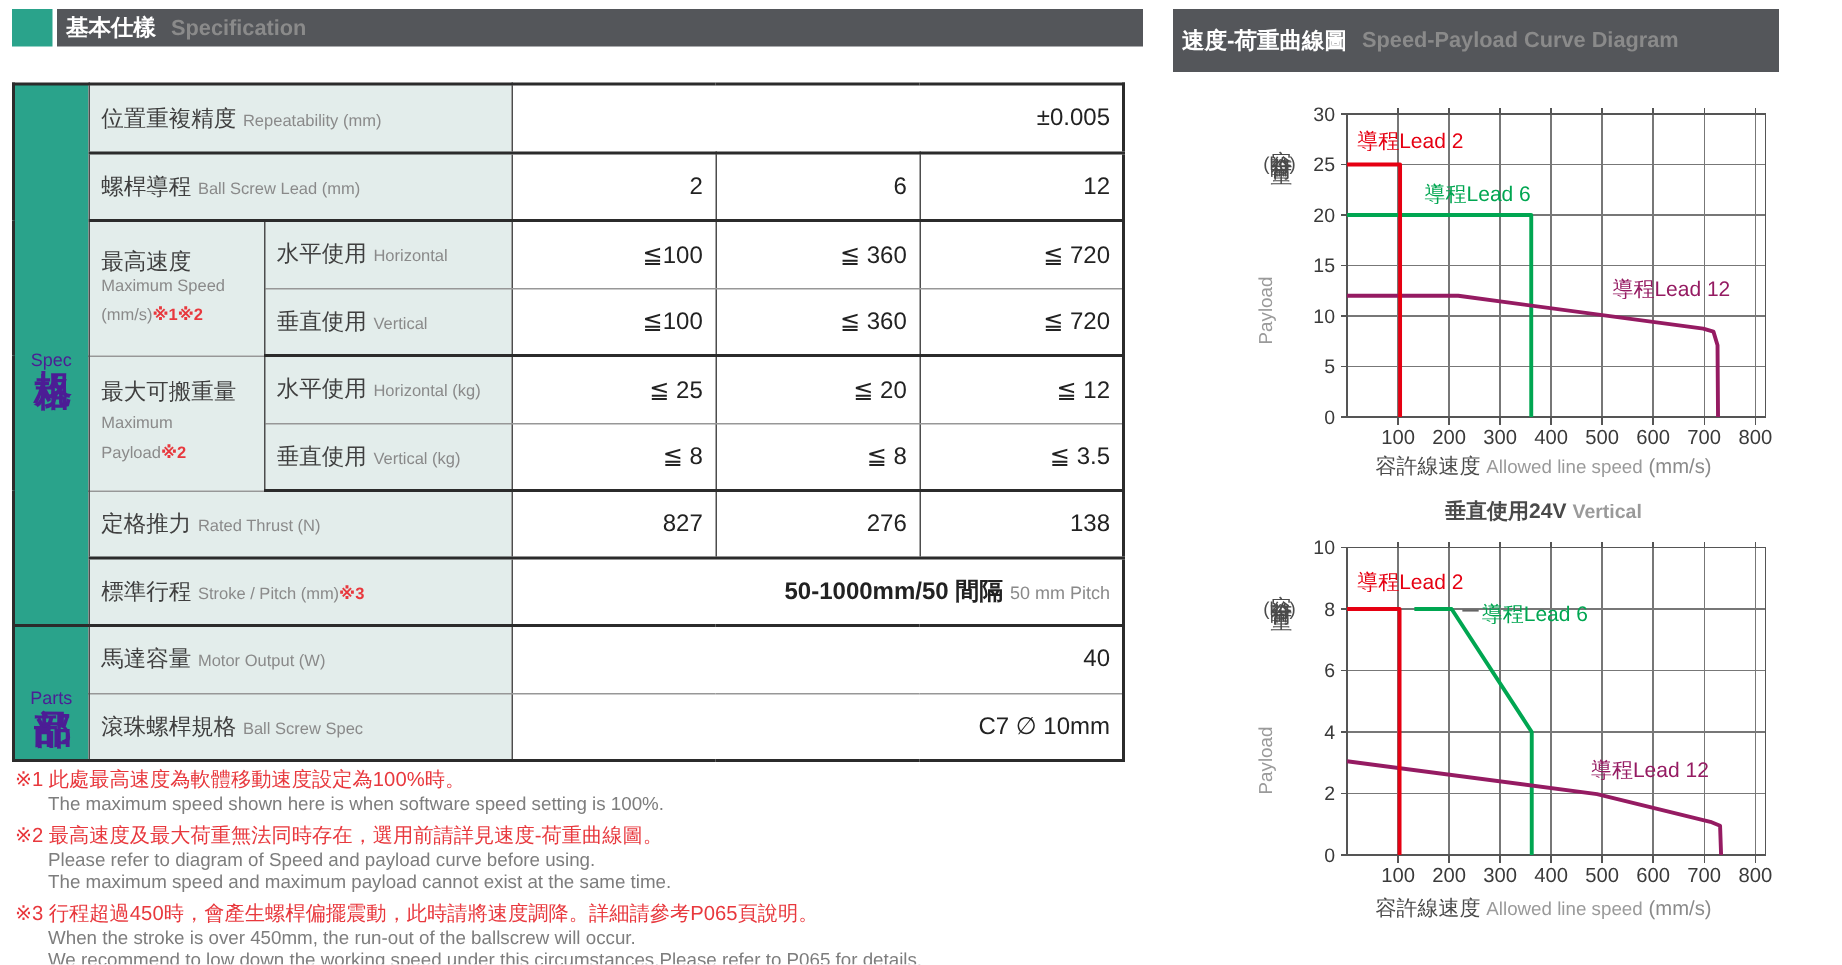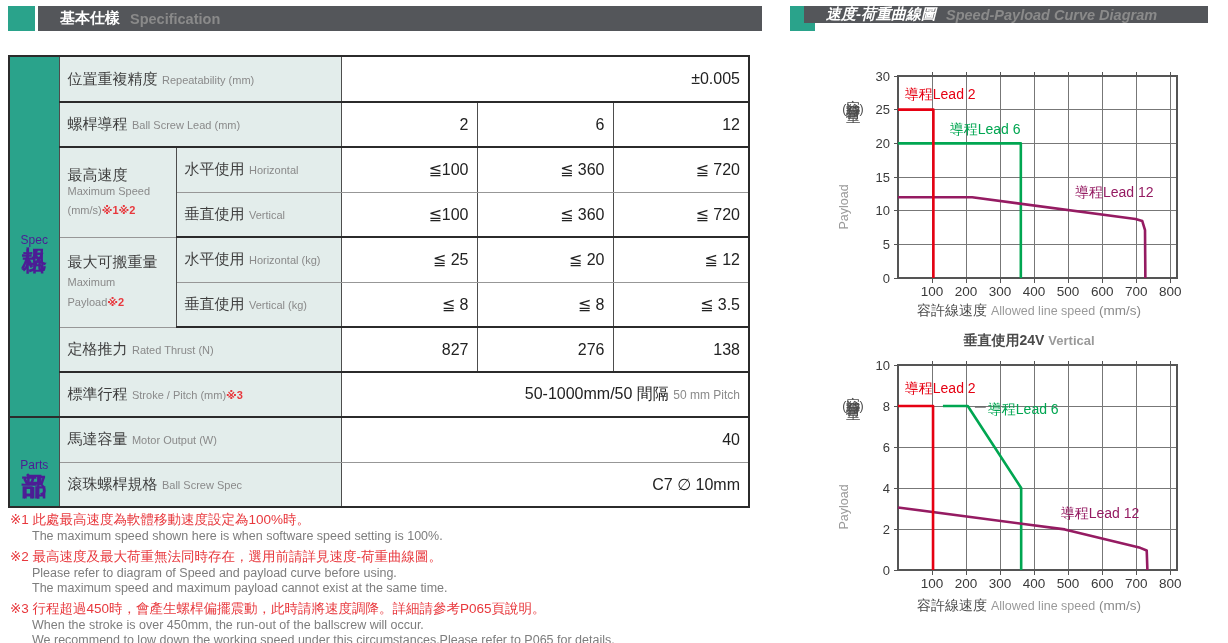--- a/index.html
+++ b/index.html
@@ -1,41 +1,41 @@
 <!DOCTYPE html>
 <html><head>
 <meta charset="utf-8">
 <style>
   html,body{margin:0;padding:0;background:#fff;}
   #canvas{position:relative;width:1228px;height:643px;background:#fff;overflow:hidden;
           font-family:"Liberation Sans","DejaVu Sans",sans-serif;color:#333;}
   
   .accent-sq{position:absolute;background:#2aa38b;}
   .hbar{position:absolute;background:#54565a;color:#fff;display:flex;align-items:center;
-        font-weight:bold;font-size:15px;padding-left:22px;box-sizing:border-box;}
+        font-weight:bold;font-size:15px;padding-left:6px;box-sizing:border-box;}
   .hbar .en{margin-left:10px;font-size:14.5px;}
   
   table.spec{position:absolute;left:8px;top:55px;border-collapse:collapse;table-layout:fixed;
              border:2px solid #2b2b2b;}
   table.spec td{border:1px solid #4d4d4d;padding:0 8px;box-sizing:border-box;}
   td.side{background:#2aa38b;color:#4c1d95;text-align:center;border-right:2px solid #2b2b2b;padding:0;}
   .side-cjk{writing-mode:vertical-rl;text-orientation:upright;font-size:25px;font-weight:bold;
             letter-spacing:2px;margin:0 auto;line-height:1;}
   .side-en{font-size:12px;margin-top:2px;}
   td.lbl{background:#e3edeb;}
   td.val{background:#fff;text-align:right;font-size:16px;color:#222;}
   td.val-l{border-left:2px solid #2b2b2b;}
   .cjk{font-size:15px;color:#3f3f3f;}
   .en{font-size:11px;color:#8a8a8a;}
   .note-red{font-size:11px;color:#e8383d;font-weight:bold;}
   .grp-line{line-height:1.25;}
   tr.bb-thick>td{border-bottom:2px solid #2b2b2b;}
   tr.bb-thin>td{border-bottom:1px solid #979797;}
   .val-sub{font-size:12px;color:#8a8a8a;}
-  .val-main{font-weight:normal;}
+  .val-main{font-weight:bold;}
   
   .footnotes{position:absolute;left:10px;top:512px;width:740px;}
   .fn-red{color:#e8383d;font-size:13.5px;line-height:1.25;}
   .fn-gray{color:#7d7d7d;font-size:12.5px;line-height:1.2;margin-left:22px;}
   .fn-block{margin-bottom:5px;}
   
   .chart-title{position:absolute;left:830px;width:398px;text-align:center;font-size:14px;color:#4a4a4a;}
   .chart-title .en{font-size:13px;color:#9a9a9a;margin-left:4px;}
   .xlabel{position:absolute;left:830px;width:398px;text-align:center;font-size:14px;color:#4a4a4a;}
   .xlabel .en{font-size:12.5px;color:#9a9a9a;}
@@ -185,21 +185,21 @@
       <div class="fn-gray">The maximum speed and maximum payload cannot exist at the same time.</div>
     </div>
     <div class="fn-block">
       <div class="fn-red">※3 行程超過450時，會產生螺桿偏擺震動，此時請將速度調降。詳細請參考P065頁說明。</div>
       <div class="fn-gray">When the stroke is over 450mm, the run-out of the ballscrew will occur.</div>
       <div class="fn-gray">We recommend to low down the working speed under this circumstances.Please refer to P065 for details.</div>
     </div>
   </div>
 
   <div class="accent-sq" style="left:790px;top:6px;width:25px;height:25px;"></div>
-  <div class="hbar" style="left:804px;top:6px;width:404px;height:17px;font-style:italic;">
+  <div class="hbar" style="left:782px;top:6px;width:404px;height:42px;">
     <span>速度-荷重曲線圖</span>
     <span class="en">Speed-Payload Curve Diagram</span>
   </div>
 
   <div class="ylabel" style="top:88px;">
     <div class="yl-cjk">容許荷重</div>
     <div class="yl-unit">(kg)</div>
     <div class="yl-payload" style="top:112px;">Payload</div>
   </div>
   <svg id="chart0" class="chart" style="top:64px;" viewBox="0 0 398 248">

